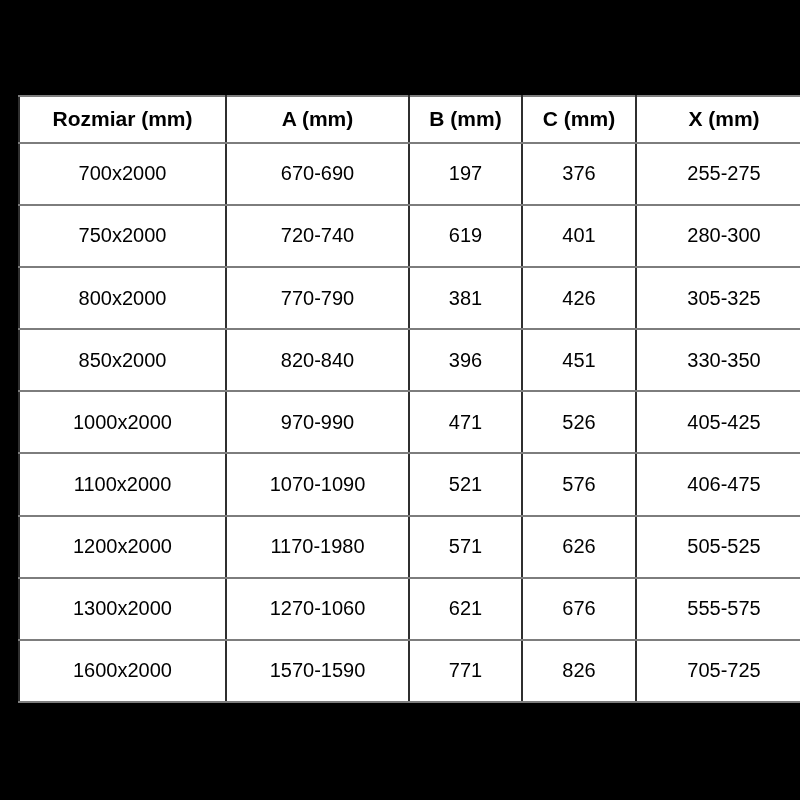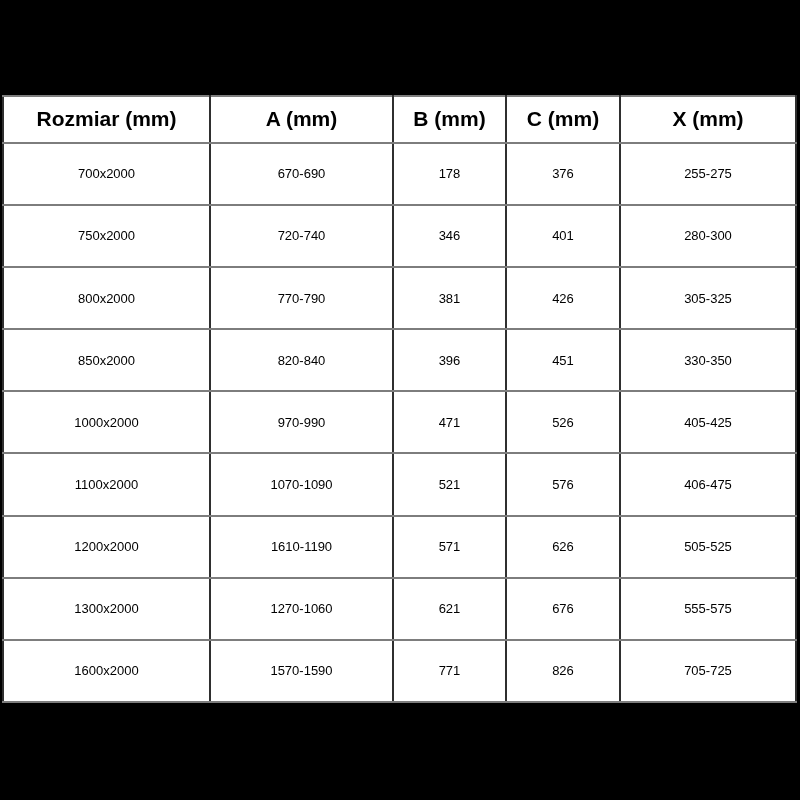--- a/index.html
+++ b/index.html
@@ -11,21 +11,21 @@
     overflow: hidden;
   }
   .page {
     position: relative;
     width: 800px;
     height: 800px;
     background: #000000;
   }
   .spec-table-wrap {
     position: absolute;
-    left: 2px;
+    left: 18px;
     top: 95px;
     width: 730px;
     height: 608px;
     background: #ffffff;
   }
   table.spec-table {
     width: 100%;
     height: 100%;
     border-collapse: collapse;
     table-layout: fixed;
@@ -43,21 +43,21 @@
     padding: 0;
     overflow: hidden;
     white-space: nowrap;
   }
   table.spec-table tr { height: 46.7px; }
   table.spec-table th {
     font-size: 21px;
     font-weight: bold;
   }
   table.spec-table td {
-    font-size: 13px;
+    font-size: 20px;
     font-weight: normal;
     margin-left: 36px;
   }
   
   table.spec-table { border: 2px solid #2f2f2f; }
   col.c-rozmiar { width: 207px; }
   col.c-a { width: 183px; }
   col.c-b { width: 113px; }
   col.c-c { width: 114px; }
   col.c-x { width: 176px; }
@@ -81,28 +81,28 @@
             <th>A (mm)</th>
             <th>B (mm)</th>
             <th>C (mm)</th>
             <th>X (mm)</th>
           </tr>
       </thead>
       <tbody id="table-body">
           <tr>
             <td>700x2000</td>
             <td>670-690</td>
-            <td>178</td>
+            <td>197</td>
             <td>376</td>
             <td>255-275</td>
           </tr>
           <tr>
             <td>750x2000</td>
             <td>720-740</td>
-            <td>346</td>
+            <td>619</td>
             <td>401</td>
             <td>280-300</td>
           </tr>
           <tr>
             <td>800x2000</td>
             <td>770-790</td>
             <td>381</td>
             <td>426</td>
             <td>305-325</td>
           </tr>
@@ -122,21 +122,21 @@
           </tr>
           <tr>
             <td>1100x2000</td>
             <td>1070-1090</td>
             <td>521</td>
             <td>576</td>
             <td>406-475</td>
           </tr>
           <tr>
             <td>1200x2000</td>
-            <td>1610-1190</td>
+            <td>1170-1980</td>
             <td>571</td>
             <td>626</td>
             <td>505-525</td>
           </tr>
           <tr>
             <td>1300x2000</td>
             <td>1270-1060</td>
             <td>621</td>
             <td>676</td>
             <td>555-575</td>

